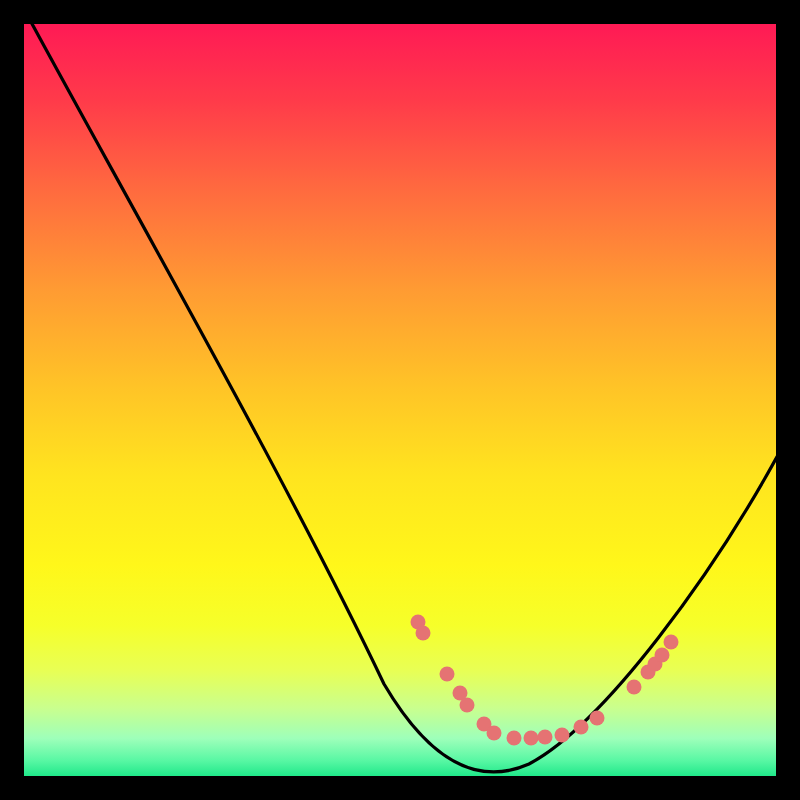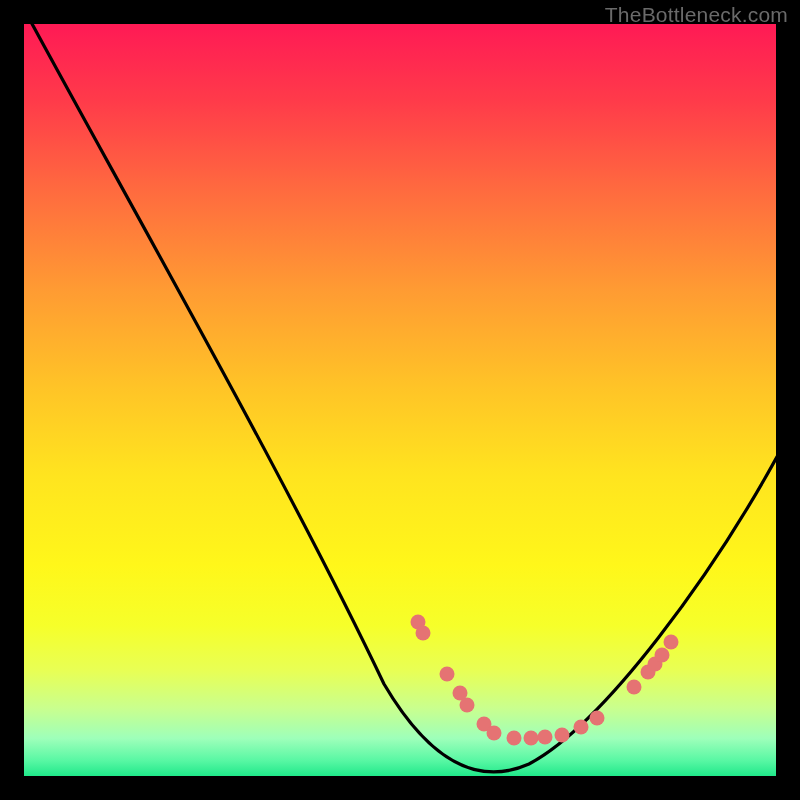--- a/index.html
+++ b/index.html
@@ -96,14 +96,13 @@
         <div class="point" style="left: 538px; top: 711px;"></div>
         <div class="point" style="left: 557px; top: 703px;"></div>
         <div class="point" style="left: 573px; top: 694px;"></div>
         <div class="point" style="left: 610px; top: 663px;"></div>
         <div class="point" style="left: 624px; top: 648px;"></div>
         <div class="point" style="left: 631px; top: 640px;"></div>
         <div class="point" style="left: 638px; top: 631px;"></div>
         <div class="point" style="left: 647px; top: 618px;"></div>
       </div>
   </div>
-  <div class="watermark">TheBottleneck.com</div>
 </div>
 
 </body></html>

